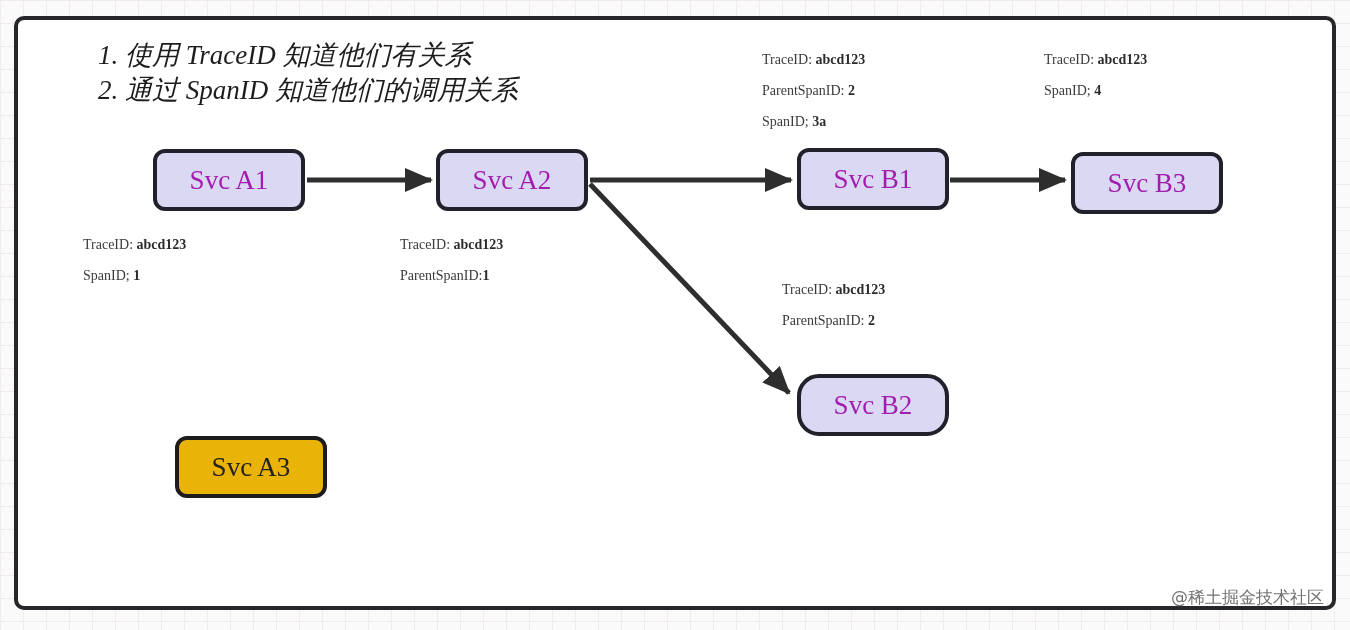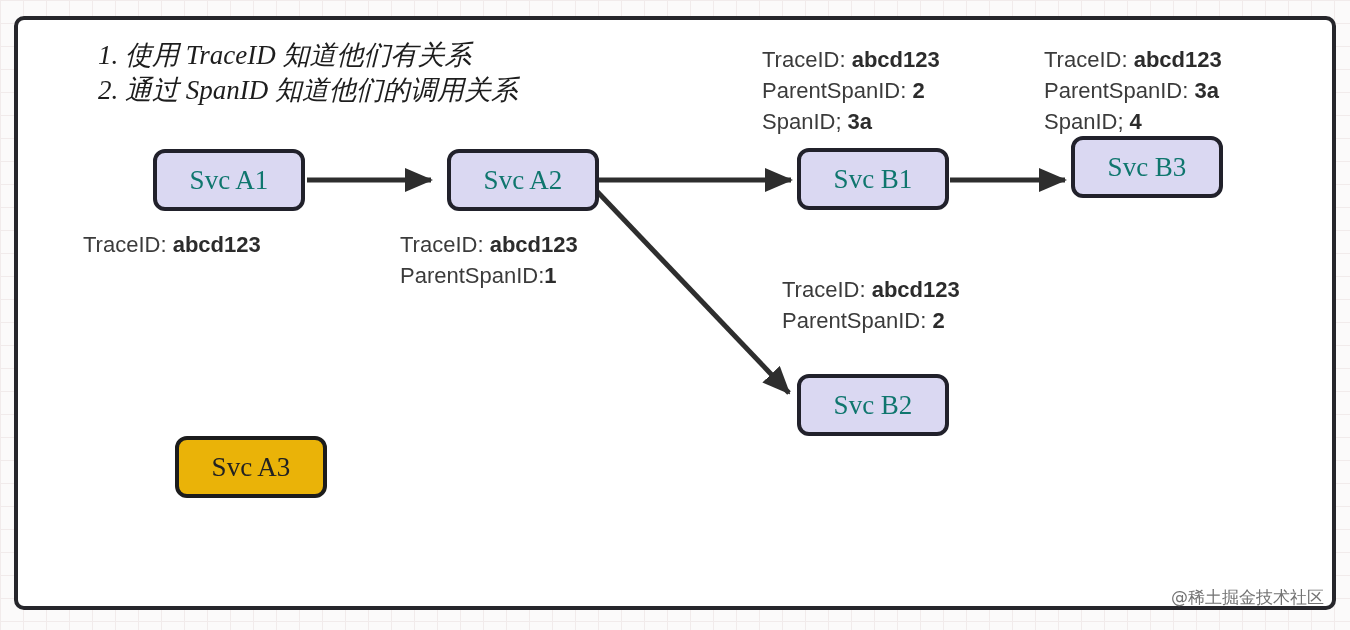--- a/index.html
+++ b/index.html
@@ -36,34 +36,34 @@
     position: absolute;
     width: 144px; height: 54px;
     background: #dad8f2;
     border: 4px solid #21212b;
     border-radius: 12px;
     display: flex;
     align-items: center;
     justify-content: center;
     font-family: "Liberation Serif", "DejaVu Serif", serif;
     font-size: 27px;
-    color: #0f766e;
+    color: #a21caf;
     box-sizing: content-box;
   }
   .node.plain { background: #eab308; border-color: #1c1c1c; color: #222222; }
   .node-a1 { left: 153px; top: 149px; }
-  .node-a2 { left: 447px; top: 149px; }
+  .node-a2 { left: 436px; top: 149px; }
   .node-b1 { left: 797px; top: 148px; }
-  .node-b3 { left: 1071px; top: 136px; }
-  .node-b2 { left: 797px; top: 374px; }
+  .node-b3 { left: 1071px; top: 152px; }
+  .node-b2 { left: 797px; top: 374px; border-radius: 22px; }
   .node-a3 { left: 175px; top: 436px; }
   .spanlabel {
     position: absolute;
-    font-family: Liberation Sans, sans-serif;
-    font-size: 22px;
+    font-family: Liberation Serif, serif;
+    font-size: 14px;
     line-height: 31px;
     color: #3b3b3b;
     white-space: nowrap;
   }
   .spanlabel b { color: #2c2c2c; }
   .lbl-a1 { left: 83px;  top: 229px; }
   .lbl-a2 { left: 400px; top: 229px; }
   .lbl-b1 { left: 762px; top: 44px;  }
   .lbl-b3 { left: 1044px; top: 44px; }
   .lbl-b2 { left: 782px; top: 274px; }
@@ -118,36 +118,36 @@
   </div>
 <div class="node node-b2">
     <span>Svc B2</span>
   </div>
 <div class="node plain node-a3">
     <span>Svc A3</span>
   </div>
 
 <div class="spanlabel lbl-a1">
   <div><span>TraceID: </span><b>abcd123</b></div>
+  <div><span>SpanID; </span><b>1</b></div>
 </div>
 
 <div class="spanlabel lbl-a2">
   <div><span>TraceID: </span><b>abcd123</b></div>
   <div><span>ParentSpanID:</span><b>1</b></div>
 </div>
 
 <div class="spanlabel lbl-b1">
   <div><span>TraceID: </span><b>abcd123</b></div>
   <div><span>ParentSpanID: </span><b>2</b></div>
   <div><span>SpanID; </span><b>3a</b></div>
 </div>
 
 <div class="spanlabel lbl-b3">
   <div><span>TraceID: </span><b>abcd123</b></div>
-  <div><span>ParentSpanID: </span><b>3a</b></div>
   <div><span>SpanID; </span><b>4</b></div>
 </div>
 
 <div class="spanlabel lbl-b2">
   <div><span>TraceID: </span><b>abcd123</b></div>
   <div><span>ParentSpanID: </span><b>2</b></div>
 </div>
 
 <div class="watermark">@稀土掘金技术社区</div>
 

